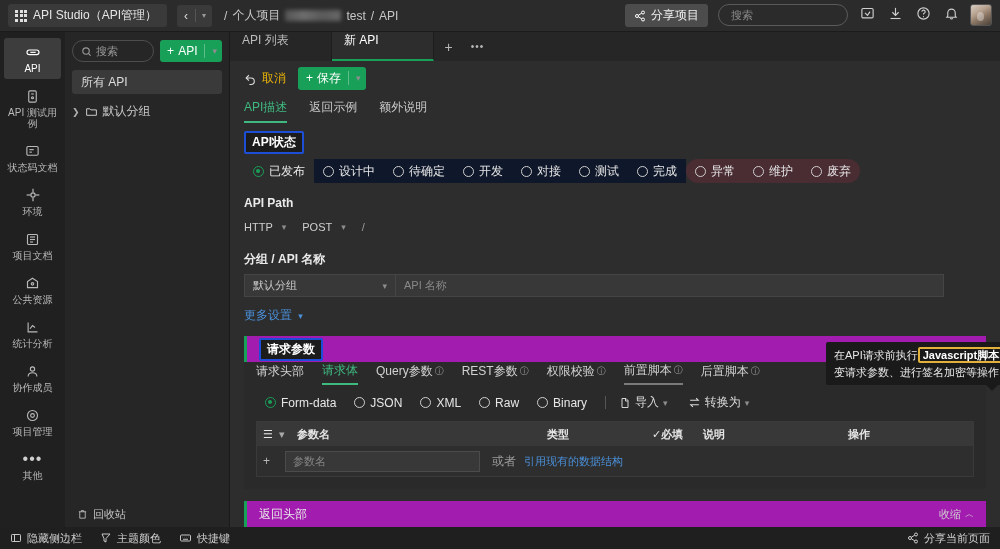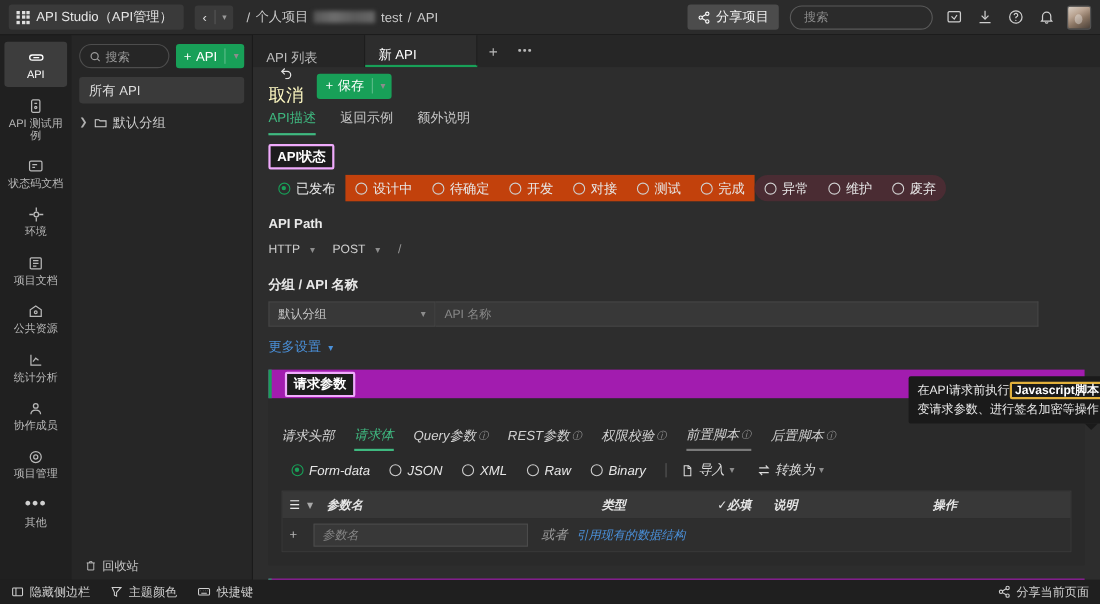--- a/index.html
+++ b/index.html
@@ -31,21 +31,21 @@
   }
   .nav-back .bk { padding: 0 7px; color: #ddd; font-size: 12px; line-height: 22px; }
   .nav-back .divider { width:1px; height: 13px; background: #555; }
   .nav-back .cv { padding: 0 6px; color: #999; font-size: 8px; }
   .breadcrumb { margin-left: 12px; color: #c8c8c8; font-size: 12px; display: flex; align-items: center; gap: 5px; }
   .blurred {
     display: inline-block; width: 56px; height: 11px;
     background: linear-gradient(90deg,#555,#6d6d6d,#5a5a5a,#686868);
     filter: blur(2px); border-radius: 1px; vertical-align: middle;
   }
-  .top-right { margin-left: auto; display: flex; align-items: center; gap: 10px; }
+  .top-right { margin-left: auto; display: flex; gap: 10px; }
   .share-btn {
     display: flex; align-items: center; gap: 5px; background: #4c4c4c;
     border-radius: 3px; padding: 4px 9px; color: #f0f0f0; font-size: 12px; height: 23px;
   }
   .search-pill {
     width: 130px; height: 22px; border: 1px solid #5a5a5a; border-radius: 11px;
     background: transparent; color: #8c8c8c; font-size: 11px;
     padding: 0 12px; line-height: 20px; display: flex; align-items: center;
   }
   .ticon { width: 18px; height: 18px; display: flex; align-items: center; justify-content: center; color: #cfcfcf; }
@@ -99,43 +99,43 @@
   }
   .lp-foot {
     position: absolute; left: 0; right: 0; bottom: 0; height: 26px;
     display: flex; align-items: center; gap: 5px; padding-left: 12px; color: #c6c6c6; font-size: 11px;
   }
 
   
   .main { flex: 1; background: #2d2d2d; display: flex; flex-direction: column; min-width: 0; position: relative; }
   .tabbar { height: 29px; background: #262626; display: flex; align-items: stretch; flex: 0 0 29px; }
   .tab {
-    width: 102px; display: flex; align-items: flex-end; padding: 0 12px;
+    width: 102px; display: flex; align-items: flex-start; padding: 0 12px;
     font-size: 12px; color: #bcbcbc; border-right: 1px solid #1d1d1d;
   }
   .tab.active { background: #2d2d2d; color: #fff; border-bottom: 2px solid #18a058; }
   .tab-btn { width: 29px; display: flex; align-items: center; justify-content: center; color: #b8b8b8; font-size: 14px; }
 
   .toolbar { height: 34px; display: flex; align-items: center; gap: 12px; padding: 0 14px; flex: 0 0 34px; }
-  .tb-cancel { display: flex; align-items: center; gap: 5px; color: #fef9c3; font-size: 16px; flex-direction: column; }
+  .tb-cancel { display: flex; align-items: center; gap: 5px; color: #eab308; font-size: 12px; }
   .scroll { flex: 1; overflow: hidden; padding: 0 14px 0 14px; position: relative; }
 
   .subtabs { display: flex; gap: 22px; padding-top: 4px; }
   .subtab { font-size: 12px; color: #c8c8c8; padding-bottom: 5px; }
   .subtab.active { color: #3fb980; border-bottom: 2px solid #3fb980; }
 
   .hl-box {
-    display: inline-block; border: 2px solid #f0abfc; background: #1c1c1c;
+    display: inline-block; border: 2px solid #1d4ed8; background: #1c1c1c;
     color: #fff; font-weight: bold; font-size: 12px; padding: 1px 6px; border-radius: 2px;
   }
   .field-label { font-size: 12px; color: #eaeaea; font-weight: bold; }
 
   .status-row { display: flex; align-items: center; height: 24px; margin-top: 5px; }
   .status-grp { display: flex; align-items: center; height: 24px; }
-  .status-grp.olive { background: #c2410c; }
+  .status-grp.olive { background: #0f172a; }
   .status-grp.maroon { background: #4a2c33; border-radius: 12px; }
   .radio {
     display: flex; align-items: center; gap: 5px; font-size: 12px; color: #e7e7e7;
     padding: 0 9px; white-space: nowrap;
   }
   .rdot {
     width: 11px; height: 11px; border-radius: 50%; border: 1.5px solid #cfcfcf;
     display: inline-block; position: relative; flex: 0 0 11px;
   }
   .rdot.on { border-color: #18a058; }
@@ -159,21 +159,21 @@
     width: 152px; justify-content: space-between;
   }
   .link { color: #4a90d9; font-size: 12px; }
 
   .panel { background: #2a2a2a; margin-top: 12px; }
   .panel-head {
     height: 26px; background: #a21caf; display: flex; align-items: center;
     padding: 0 12px; border-left: 3px solid #18a058; color: #e8e8e8; font-size: 12px;
   }
   .panel-head .collapse { margin-left: auto; color: #d0d0d0; font-size: 11px; display: flex; gap: 4px; align-items: center; }
-  .panel-body { padding: 25px 12px 12px; font-style: italic; }
+  .panel-body { padding: 0 12px 12px; }
 
   .tabs2 { display: flex; gap: 18px; font-size: 12px; color: #d2d2d2; }
   .tab2 { padding-bottom: 4px; display: flex; align-items: center; gap: 2px; }
   .tab2.active { color: #3fb980; border-bottom: 2px solid #3fb980; }
   .tab2.hover { border-bottom: 2px solid #7a7a7a; }
   .info { font-size: 9px; color: #9b9b9b; }
 
   .typerow { display: flex; align-items: center; margin-top: 9px; gap: 0; }
   .vsep { width: 1px; height: 13px; background: #565656; margin: 0 9px; }
   .ghost-btn { display: flex; align-items: center; gap: 4px; font-size: 12px; color: #dcdcdc; padding: 0 4px; }

